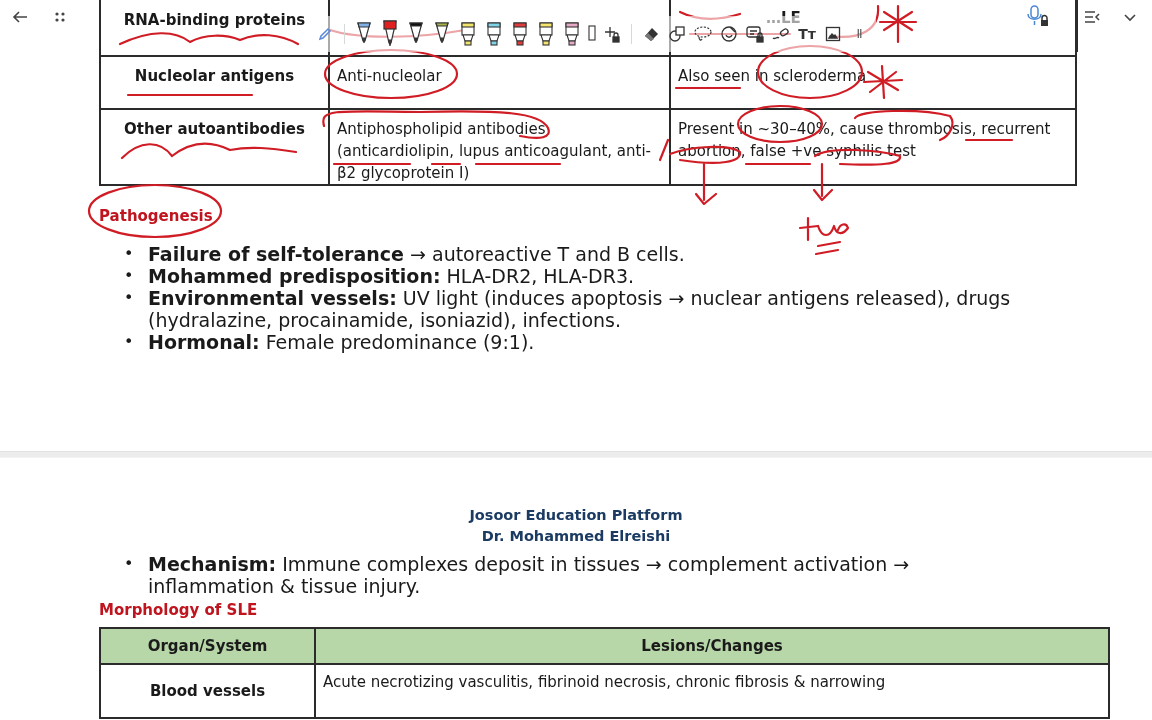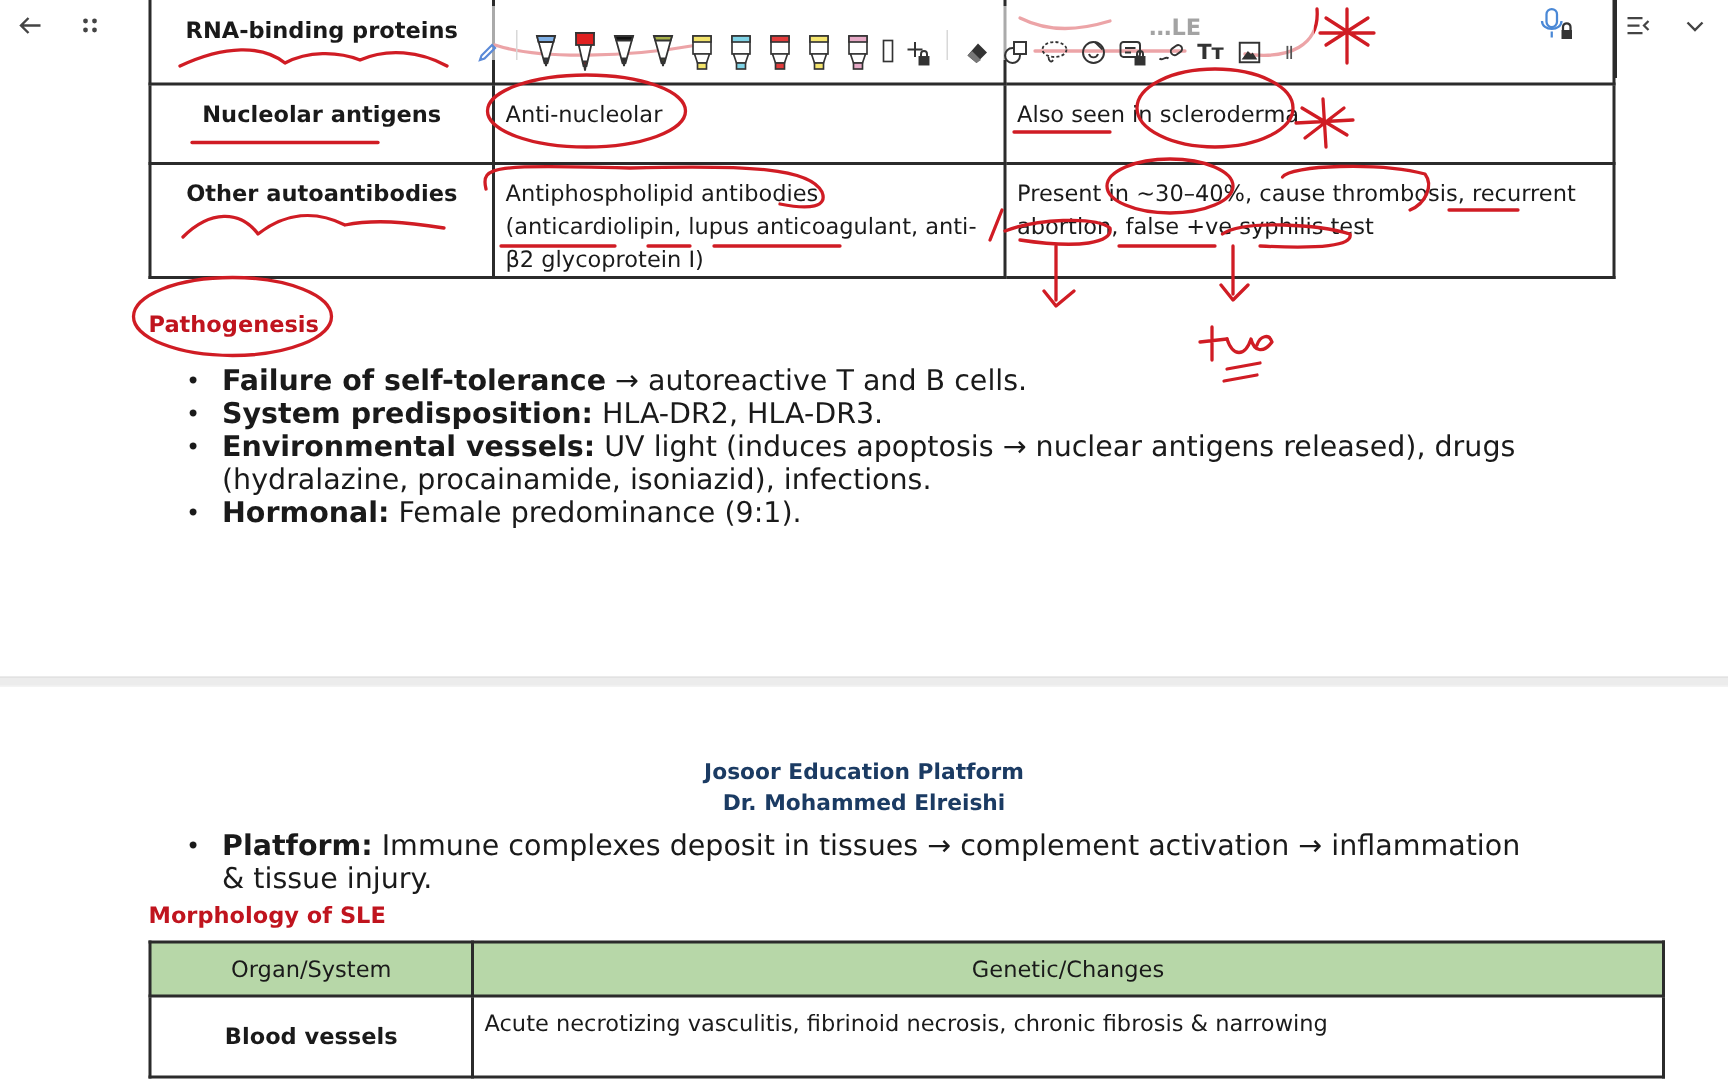--- a/index.html
+++ b/index.html
@@ -26,29 +26,29 @@
   ul.bullets { position: absolute; list-style: none; font-size: 19px; line-height: 22px; }
   ul.bullets li { position: relative; padding-left: 24px; }
   ul.bullets li::before { content: "•"; position: absolute; left: 0; top: 0; font-size: 16px; }
   ul.bullets li b { font-weight: bold; }
 
   
   .header-brand { position: absolute; left: 0; width: 1152px; text-align: center; color: #1b3b63; font-weight: bold; font-size: 14.5px; line-height: 21px; }
 
   table.morph { position: absolute; left: 99px; top: 169px; border-collapse: collapse; width: 1011px; font-size: 15px; }
   table.morph th, table.morph td { border: 2px solid #2b2b2b; }
-  table.morph th { background: #b7d7a8; height: 36px; font-weight: normal; text-align: center; }
+  table.morph th { background: #b7d7a8; height: 36px; font-weight: bold; text-align: center; }
   table.morph th.h1 { width: 215px; }
   table.morph td { height: 54px; vertical-align: top; padding: 8px 7px; }
   table.morph td.c1 { text-align: center; font-weight: bold; vertical-align: middle; padding: 0; }
 
   
   .nav-left { position: absolute; top: 0; left: 0; height: 34px; display: flex; align-items: center; }
   .nav-btn { width: 40px; height: 34px; display: flex; align-items: center; justify-content: center; color: #444; font-size: 18px; }
-  .toolbar { position: absolute; left: 308px; top: 4px; height: 36px; display: flex; gap: 4px; background: rgba(255,255,255,0.6); padding: 16px 6px; }
+  .toolbar { position: absolute; left: 308px; top: 16px; height: 36px; display: flex; align-items: center; gap: 4px; background: rgba(255,255,255,0.6); padding: 16px 6px; }
   .tool { width: 22px; height: 30px; display: flex; align-items: center; justify-content: center; position: relative; }
   .tool svg { display: block; }
   .tool-sep { width: 1px; height: 20px; background: #d8d8d8; margin: 0 4px; }
   .right-tools { position: absolute; top: 0; right: 10px; height: 34px; display: flex; align-items: center; gap: 14px; }
   .mic { position: absolute; left: 1026px; top: 4px; width: 24px; height: 26px; }
   .vsep { position: absolute; left: 1076px; top: 0; width: 2px; height: 52px; background: #2b2b2b; }
 
   
   .ink { position: absolute; left: 0; top: 0; width: 1152px; height: 452px; pointer-events: none; }
 </style>
@@ -74,21 +74,21 @@
       <td class="c2">Antiphospholipid antibodies (anticardiolipin, lupus anticoagulant, anti-β2 glycoprotein I)</td>
       <td class="c3">Present in ~30–40%, cause thrombosis, recurrent abortion, false +ve syphilis test</td>
     </tr>
   </tbody>
     </table>
 
   <div class="section-title" style="left:99px; top:207px;">Pathogenesis</div>
 
   <ul class="bullets" style="left:124px; top:243px; width:900px;">
     <li><b>Failure of self-tolerance</b><span> → autoreactive T and B cells.</span></li>
-    <li><b>System predisposition:</b><span> HLA-DR2, HLA-DR3.</span></li>
+    <li><b>Mohammed predisposition:</b><span> HLA-DR2, HLA-DR3.</span></li>
     <li><b>Environmental vessels:</b><span> UV light (induces apoptosis → nuclear antigens released), drugs (hydralazine, procainamide, isoniazid), infections.</span></li>
     <li><b>Hormonal:</b><span> Female predominance (9:1).</span></li>
   </ul>
 
   <svg class="ink" viewBox="0 0 1152 452" fill="none" stroke="#d01c24" stroke-width="2.2" stroke-linecap="round" stroke-linejoin="round">
 
     <path d="M120 44 C150 30 175 30 190 42 C205 34 225 34 240 40 C258 32 280 34 298 44"></path>
     <path d="M330 30 C360 40 420 38 465 30"></path>
     <path d="M680 12 C700 22 720 20 740 14"></path>
     <path d="M690 34 L790 34"></path>
@@ -126,30 +126,30 @@
   <div style="position:absolute; left:766px; top:9px; font-size:15px; font-weight:bold;">…LE</div>
 </div>
 
 <div class="page-gap"></div>
 
 <div class="page2">
   <div class="header-brand" style="top:47px;">Josoor Education Platform</div>
   <div class="header-brand" style="top:68px;">Dr. Mohammed Elreishi</div>
 
   <ul class="bullets" style="left:124px; top:95px; width:900px;">
-    <li><b>Platform:</b><span> Immune complexes deposit in tissues → complement activation → inflammation &amp; tissue injury.</span></li>
+    <li><b>Mechanism:</b><span> Immune complexes deposit in tissues → complement activation → inflammation &amp; tissue injury.</span></li>
   </ul>
 
   <div class="section-title" style="left:99px; top:143px;text-align:center;">Morphology of SLE</div>
 
   <table class="morph">
     <tbody>
         <tr>
       <th class="h1">Organ/System</th>
-      <th>Genetic/Changes</th>
+      <th>Lesions/Changes</th>
     </tr>
     <tr>
       <td class="c1">Blood vessels</td>
       <td>Acute necrotizing vasculitis, fibrinoid necrosis, chronic fibrosis &amp; narrowing</td>
     </tr>
   </tbody>
     </table>
 
 </div>
 

